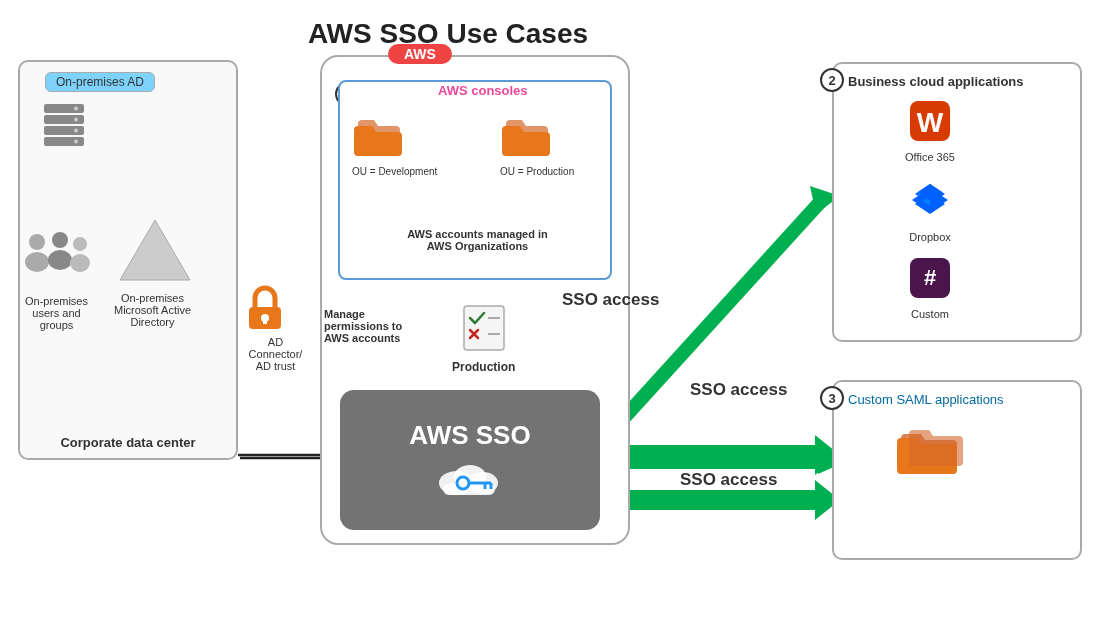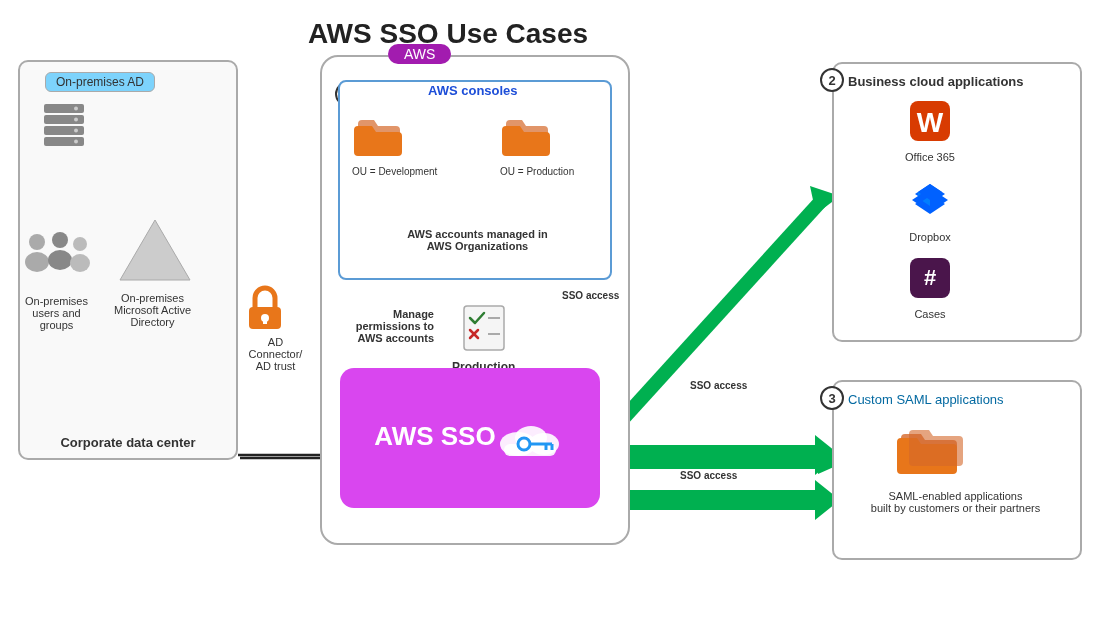--- a/index.html
+++ b/index.html
@@ -116,23 +116,23 @@
       border: 2.5px solid #aaa;
       border-radius: 18px;
       background: #fff;
     }
 
     
     .aws-badge {
       position: absolute;
       left: 388px;
       top: 44px;
-      background: #a21caf;
+      background: #ef4444;
       color: #fff;
-      font-weight: normal;
+      font-weight: bold;
       font-size: 14px;
       border-radius: 12px;
       padding: 2px 16px;
       z-index: 10;
     }
 
     
     .circle-badge {
       position: absolute;
       width: 24px;
@@ -179,27 +179,27 @@
       font-size: 12px;
       color: #333;
       margin-top: 4px;
       font-weight: bold;
     }
 
     
     .aws-sso-box {
       position: absolute;
       left: 340px;
-      top: 368px;
+      top: 390px;
       width: 260px;
       height: 140px;
-      background: #d946ef;
+      background: #737373;
       border-radius: 14px;
       display: flex;
-      flex-direction: row;
+      flex-direction: column;
       align-items: center;
       justify-content: center;
     }
     .aws-sso-title {
       color: #fff;
       font-size: 26px;
       font-weight: bold;
       margin-bottom: 4px;
     }
 
@@ -223,21 +223,21 @@
       width: 250px;
       height: 180px;
       border: 2px solid #aaa;
       border-radius: 10px;
       background: #fff;
     }
 
     
     .sso-access-label {
       position: absolute;
-      font-size: 10px;
+      font-size: 17px;
       font-weight: bold;
       color: #333;
     }
 
     
     .arrow-svg {
       position: absolute;
       top: 0; left: 0;
       width: 1100px;
       height: 631px;
@@ -370,21 +370,21 @@
     <polygon points="818,450 845,462 818,474" fill="#00b050"></polygon>
   </svg>
 
   <div class="aws-main-box"></div>
 
   <div class="aws-badge">AWS</div>
 
   <div class="circle-badge num-circle-1">1</div>
 
   <div class="aws-consoles-box"></div>
-  <div class="aws-consoles-title" style="position:absolute;left:428px;top:83px;font-size:13px;font-weight:bold;color:#1d4ed8;">AWS consoles</div>
+  <div class="aws-consoles-title" style="position:absolute;left:438px;top:83px;font-size:13px;font-weight:bold;color:#ec4899;">AWS consoles</div>
 
   <div style="position:absolute;left:500px;top:112px;">
     <svg class="folder-svg" viewBox="0 0 52 48" xmlns="http://www.w3.org/2000/svg">
       <path d="M6,38 L6,12 Q6,8 10,8 L22,8 L26,14 L44,14 Q48,14 48,18 L48,38 Q48,42 44,42 L10,42 Q6,42 6,38Z" fill="#d4682a" opacity="0.7"></path>
       <path d="M2,40 L2,18 Q2,14 6,14 L20,14 L24,20 L46,20 Q50,20 50,24 L50,40 Q50,44 46,44 L6,44 Q2,44 2,40Z" fill="#e8761a"></path>
     </svg>
     <div style="font-size:10px;color:#333;text-align:center;margin-top:2px;">OU = Production</div>
   </div>
 
   <div style="position:absolute;left:352px;top:112px;">
@@ -407,21 +407,21 @@
       <polyline points="10,18 15,23 24,13" stroke="#2e7d32" stroke-width="2.5" fill="none" stroke-linecap="round" stroke-linejoin="round"></polyline>
       <line x1="28" y1="18" x2="40" y2="18" stroke="#aaa" stroke-width="2"></line>
 
       <line x1="10" y1="30" x2="18" y2="38" stroke="#c62828" stroke-width="2.5" stroke-linecap="round"></line>
       <line x1="18" y1="30" x2="10" y2="38" stroke="#c62828" stroke-width="2.5" stroke-linecap="round"></line>
       <line x1="28" y1="34" x2="40" y2="34" stroke="#aaa" stroke-width="2"></line>
     </svg>
     <div class="permissions-label">Production</div>
   </div>
 
-  <div style="position:absolute;left:324px;top:308px;width:110px;font-size:11px;font-weight:bold;color:#333;text-align:right;">Manage<br>permissions to<br>AWS accounts</div>
+  <div style="position:absolute;left:324px;top:308px;width:110px;font-size:11px;font-weight:bold;color:#333;text-align:left;">Manage<br>permissions to<br>AWS accounts</div>
 
   <div class="aws-sso-box">
     <div class="aws-sso-title">AWS SSO</div>
 
     <svg width="70" height="45" viewBox="0 0 70 45" xmlns="http://www.w3.org/2000/svg">
 
       <ellipse cx="22" cy="28" rx="18" ry="12" fill="white" opacity="0.9"></ellipse>
       <ellipse cx="35" cy="22" rx="16" ry="12" fill="white" opacity="0.9"></ellipse>
       <ellipse cx="48" cy="28" rx="15" ry="11" fill="white" opacity="0.9"></ellipse>
       <rect x="8" y="28" width="52" height="12" rx="6" fill="white" opacity="0.9"></rect>
@@ -463,38 +463,37 @@
     </svg>
     <div style="font-size:11px;color:#333;margin-top:3px;">Dropbox</div>
   </div>
 
   <div style="position:absolute;left:900px;top:255px;text-align:center;width:60px;">
     <svg width="46" height="46" viewBox="0 0 46 46" xmlns="http://www.w3.org/2000/svg">
 
       <rect x="3" y="3" width="40" height="40" rx="8" fill="#4A154B"></rect>
       <text x="23" y="30" font-size="22" font-weight="bold" fill="white" text-anchor="middle" font-family="Arial">#</text>
     </svg>
-    <div style="font-size:11px;color:#333;margin-top:3px;">Cases</div>
+    <div style="font-size:11px;color:#333;margin-top:3px;">Custom</div>
   </div>
 
   <div class="saml-box"></div>
 
   <div class="circle-badge num-circle-3">3</div>
 
   <div style="position:absolute;left:848px;top:392px;font-size:13px;font-weight:normal;color:#0369a1;">Custom SAML applications</div>
 
   <div style="position:absolute;left:893px;top:420px;">
     <svg width="75" height="55" viewBox="0 0 75 55" xmlns="http://www.w3.org/2000/svg">
 
       <path d="M8,48 L8,18 Q8,14 12,14 L28,14 L32,20 L60,20 Q64,20 64,24 L64,48 Q64,52 60,52 L12,52 Q8,52 8,48Z" fill="#d4682a" opacity="0.8"></path>
       <path d="M4,50 L4,22 Q4,18 8,18 L24,18 L28,24 L60,24 Q64,24 64,28 L64,50 Q64,54 60,54 L8,54 Q4,54 4,50Z" fill="#e8761a"></path>
 
       <path d="M16,42 L16,14 Q16,10 20,10 L36,10 L40,16 L66,16 Q70,16 70,20 L70,42 Q70,46 66,46 L20,46 Q16,46 16,42Z" fill="#d4682a" opacity="0.6"></path>
     </svg>
   </div>
 
-  <div style="position:absolute;left:838px;top:490px;width:235px;font-size:11px;color:#333;text-align:center;">SAML-enabled applications<br>built by customers or their partners</div>
 
   <div class="sso-access-label" style="left:562px;top:290px;">SSO access</div>
   <div class="sso-access-label" style="left:690px;top:380px;">SSO access</div>
   <div class="sso-access-label" style="left:680px;top:470px;">SSO access</div>
 
 </div>
 
 </body></html>

